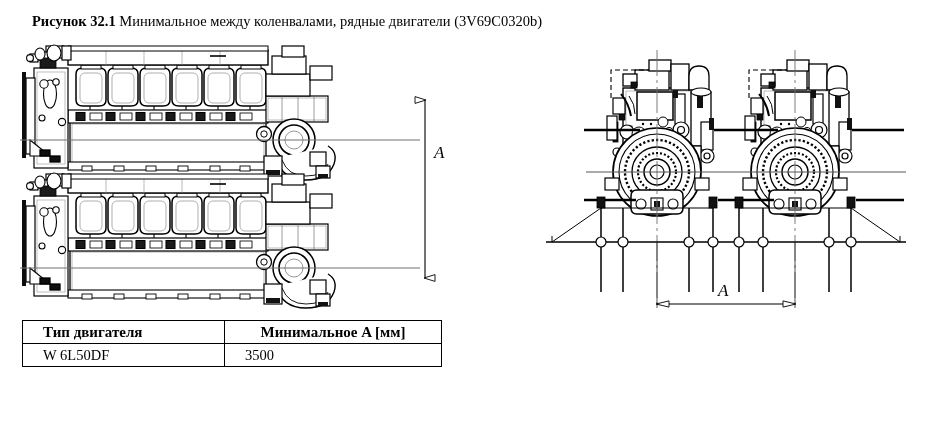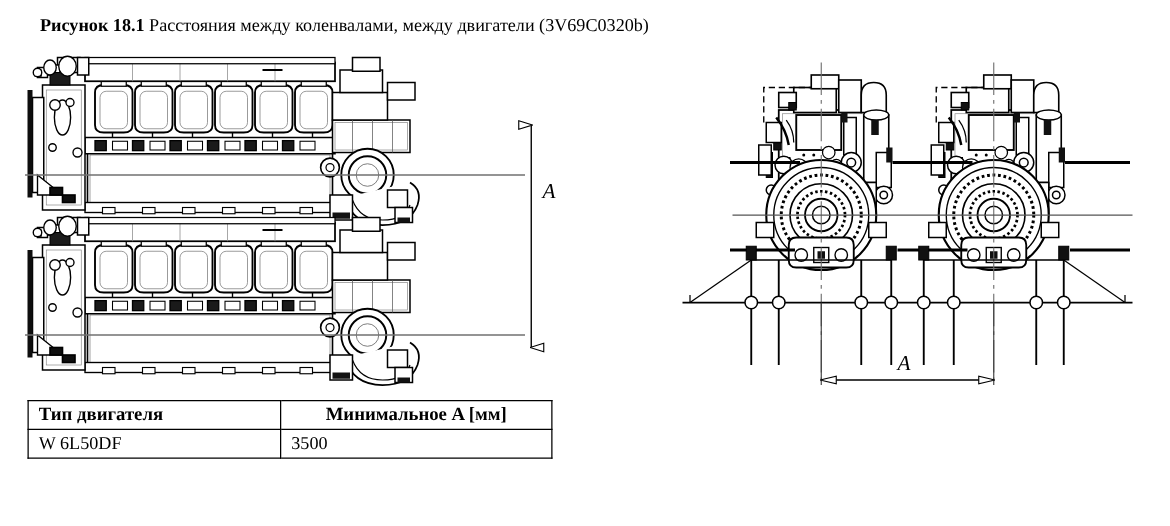--- a/index.html
+++ b/index.html
@@ -57,39 +57,39 @@
     border-collapse: collapse;
     table-layout: fixed;
     font-size: 14.5px;
   }
   #spec-table col.c1 { width: 202px; }
   #spec-table col.c2 { width: 217px; }
   #spec-table th,
   #spec-table td {
     border: 1px solid #000000;
     height: 22px;
-    padding: 0 8px;
+    padding: 0 20px;
     color: #000;
   }
   #spec-table thead th {
     font-weight: bold;
     font-size: 15px;
   }
   #spec-table thead th.h-type { text-align: left; }
   #spec-table thead th.h-value { text-align: center; margin-left: 12px; }
   #spec-table tbody td.t-type { text-align: left; margin-left: 44px; }
   #spec-table tbody td.t-value { text-align: left; }
 </style>
 </head>
 <body>
 
 <div id="page">
 
   <div id="caption">
-    <span class="fig-label">Рисунок 18.1</span><span class="fig-text"> Расстояния между коленвалами, между двигатели (3V69C0320b)</span>
+    <span class="fig-label">Рисунок 32.1</span><span class="fig-text"> Минимальное между коленвалами, рядные двигатели (3V69C0320b)</span>
   </div>
 
   <div id="drawing">
     <svg width="936" height="290" viewBox="0 0 936 290" xmlns="http://www.w3.org/2000/svg">
       <defs>
 
         <g id="engine-side">
 
           <rect x="60" y="78" width="196" height="44" fill="#fff" stroke="#000" stroke-width="1.3"></rect>
           <rect x="62" y="80" width="192" height="40" fill="#fff" stroke="#6b6b6b" stroke-width="0.5"></rect>

